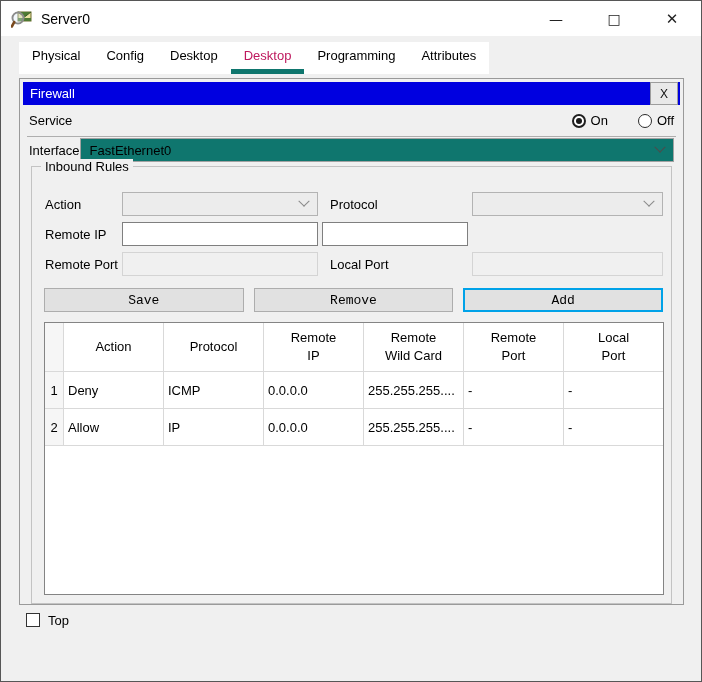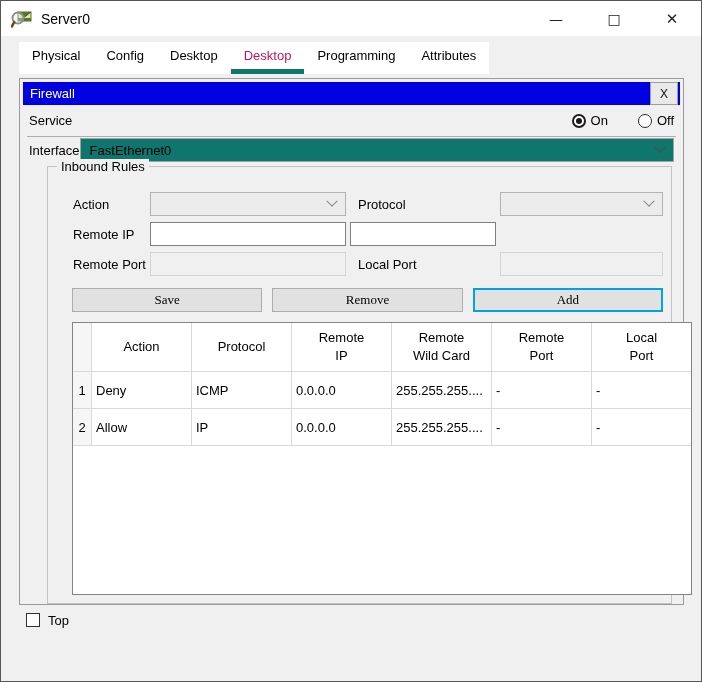--- a/index.html
+++ b/index.html
@@ -97,24 +97,24 @@
   .chev {
     width: 8px; height: 8px; margin-left: auto;
     border-right: 1.6px solid #4c4c4c; border-bottom: 1.6px solid #4c4c4c;
     transform: rotate(45deg) translate(-2px,-2px);
     flex: 0 0 auto;
   }
   .chev.dim { border-color: #8a8a8a; }
   
   .groupbox {
     position: relative;
-    margin: 3px 11px 0 27px;
+    margin: 3px 11px 0 11px;
     height: 440px;
     border: 1px solid #c3c3c3;
-    padding: 22px 8px 8px 24px;
+    padding: 22px 8px 8px 12px;
   }
   .groupbox-legend {
     position: absolute; top: -8px; left: 9px;
     background: #f0f0f0; padding: 0 4px; font-size: 13px;
   }
   .field-row {
     display: grid;
     grid-template-columns: 74px 196px 146px 1fr;
     column-gap: 4px;
     align-items: center;
@@ -136,21 +136,21 @@
     background: #ececec; border: 1px solid #b3b3b3;
     display: flex; align-items: center; padding: 0 9px;
   }
   .btn-row {
     margin-top: 9px;
     display: grid; grid-template-columns: 1fr 1fr 1fr; column-gap: 10px;
   }
   .pt-btn {
     height: 24px; background: #e1e1e1;
     border: 1px solid #adadad; font-size: 13px;
-    font-family: Liberation Serif, serif;
+    font-family: Liberation Mono, monospace;
     color: #000;
   }
   .pt-btn.focused { border: 2px solid #00a2e8; }
   
   .rules-table {
     margin-top: 10px;
     width: 620px; height: 273px;
     background: #ffffff;
     border: 1px solid #848484;
     display: flex; flex-direction: column;

